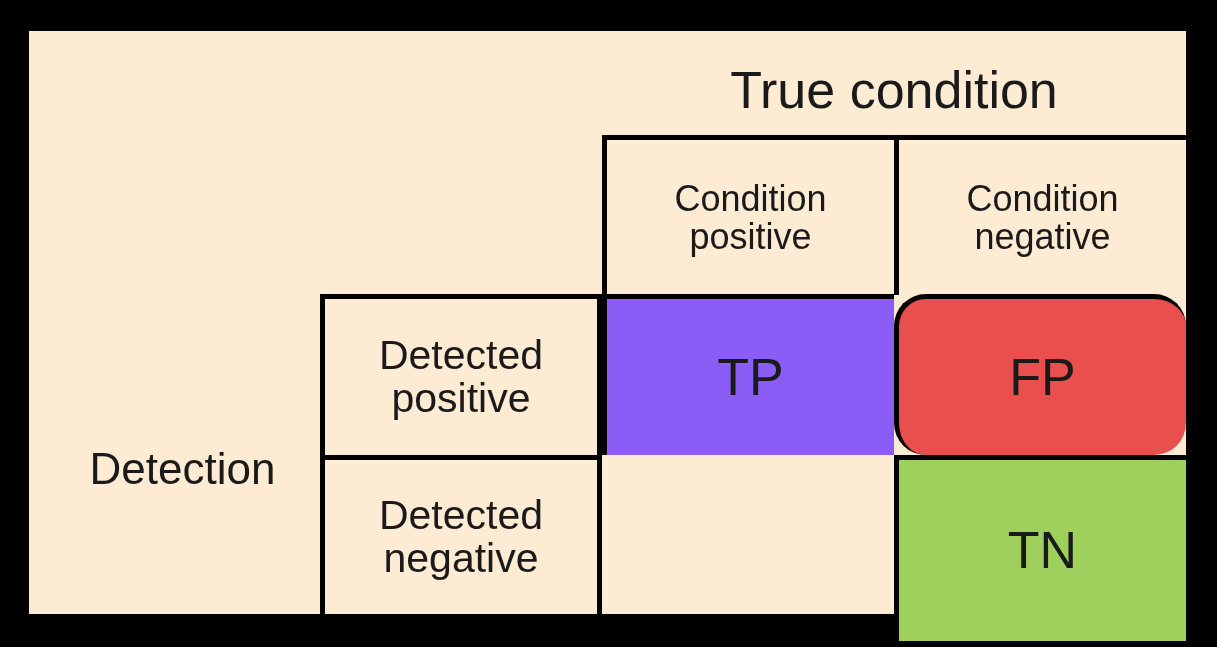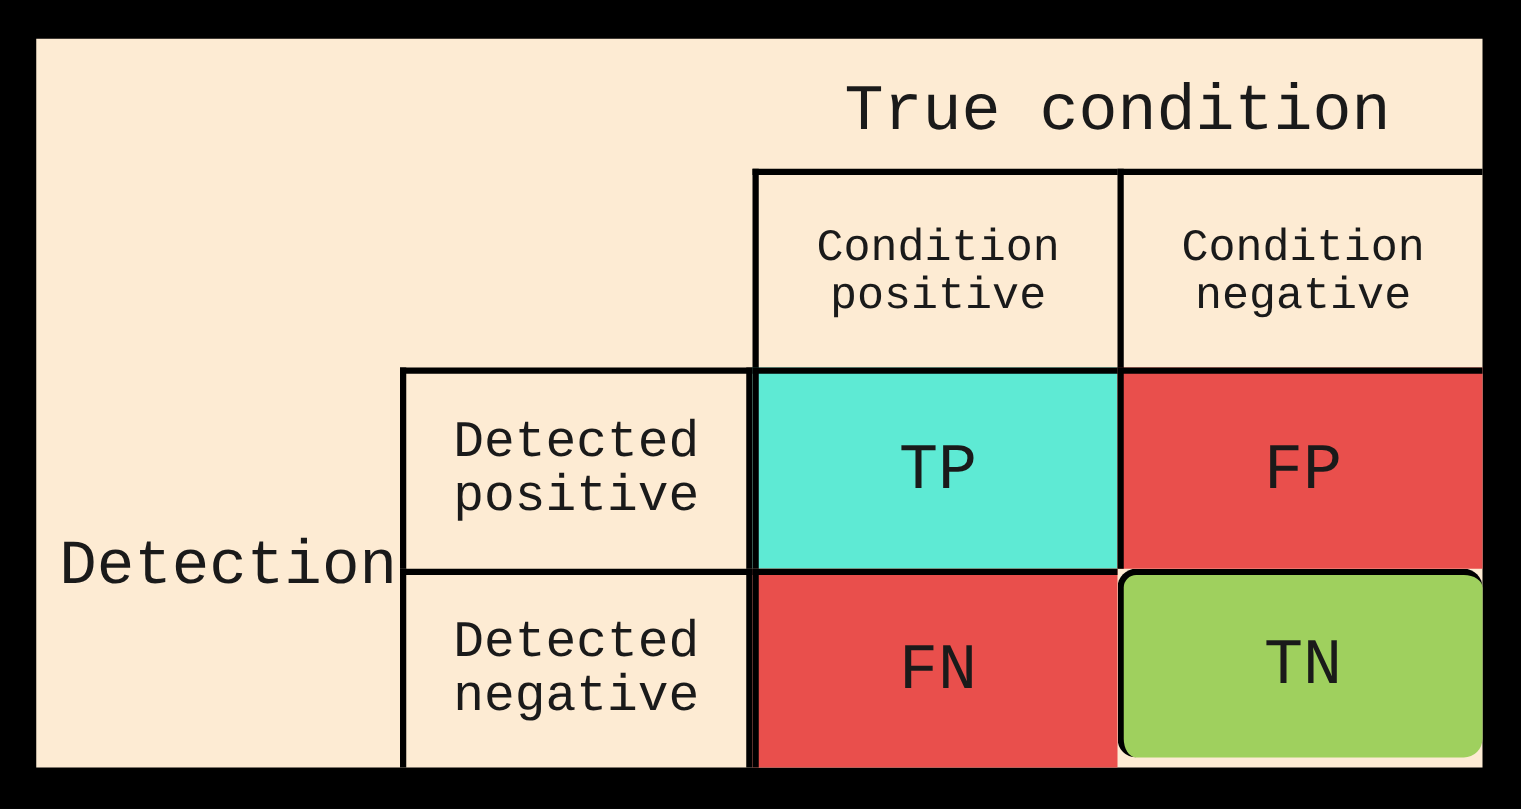--- a/index.html
+++ b/index.html
@@ -90,56 +90,55 @@
     position: absolute;
     box-sizing: border-box;
     border-top: 5px solid #000;
     border-left: 5px solid #000;
     display: flex;
     align-items: center;
     justify-content: center;
     font-size: 52px;
   }
   #cell-tp { left: 573px; top: 263px; width: 292px; height: 161px; }
-  #cell-fp { left: 865px; top: 263px; width: 292px; height: 161px; }
+  #cell-fp { left: 865px; top: 263px; width: 292px; height: 161px; border-radius: 32px; }
   #cell-fn { left: 573px; top: 424px; width: 292px; height: 159px; }
-  #cell-tn { left: 865px; top: 424px; width: 292px; height: 151px; border-radius: 15px; }
+  #cell-tn { left: 865px; top: 424px; width: 292px; height: 186px; }
 
   
   #detection {
     position: absolute;
     left: 16px;
-    top: 263px;
+    top: 278px;
     width: 275px;
     height: 320px;
     display: flex;
     align-items: center;
     justify-content: center;
-    font-size: 50px;
+    font-size: 44px;
   }
 </style>
 </head>
 <body>
 
-<div id="canvas" style="background: rgb(0, 0, 0); font-family: Liberation Mono, monospace;">
+<div id="canvas" style="background: rgb(0, 0, 0);">
   <div id="panel" style="background: rgb(253, 235, 211);">
 
     <div class="txt" id="true-condition">True condition</div>
 
     <div class="txt col-head" id="col-head-pos">Condition
 positive</div>
     <div class="txt col-head" id="col-head-neg">Condition
 negative</div>
 
     <div class="txt" id="detection">Detection</div>
 
     <div class="txt row-head" id="row-head-pos">Detected
 positive</div>
     <div class="txt row-head" id="row-head-neg">Detected
 negative</div>
 
-    <div class="txt cell" id="cell-tp" style="background: #5eead4;">TP</div>
+    <div class="txt cell" id="cell-tp" style="background: #8b5cf6;">TP</div>
     <div class="txt cell" id="cell-fp" style="background: rgb(233, 79, 76);">FP</div>
-    <div class="txt cell" id="cell-fn" style="background: rgb(233, 79, 76);">FN</div>
     <div class="txt cell" id="cell-tn" style="background: rgb(159, 208, 94);">TN</div>
 
   </div>
 </div>
 
 </body></html>

